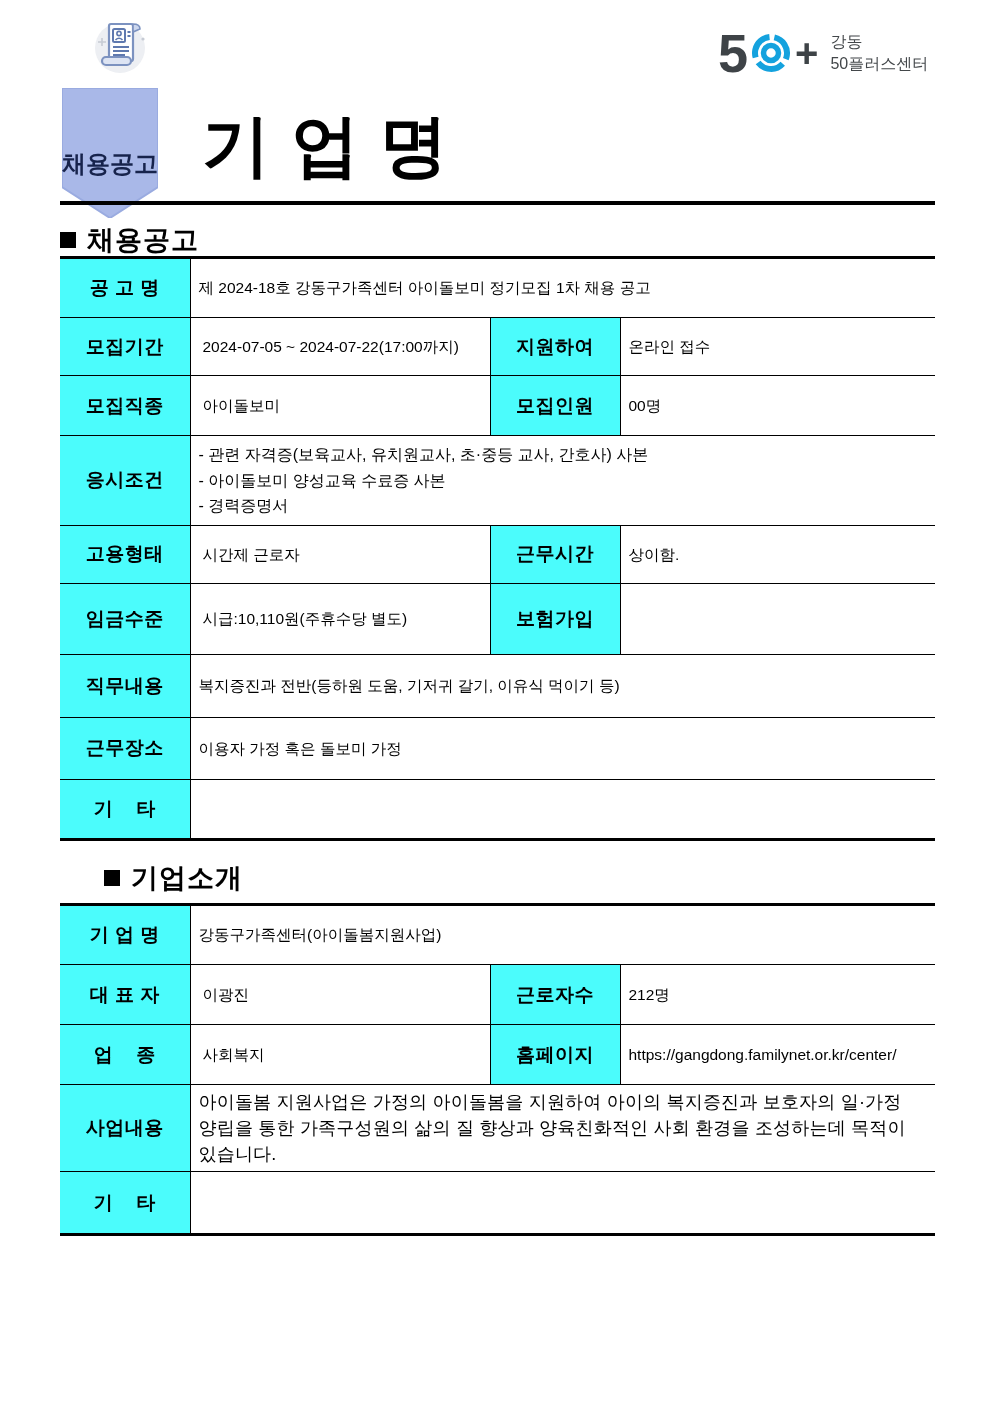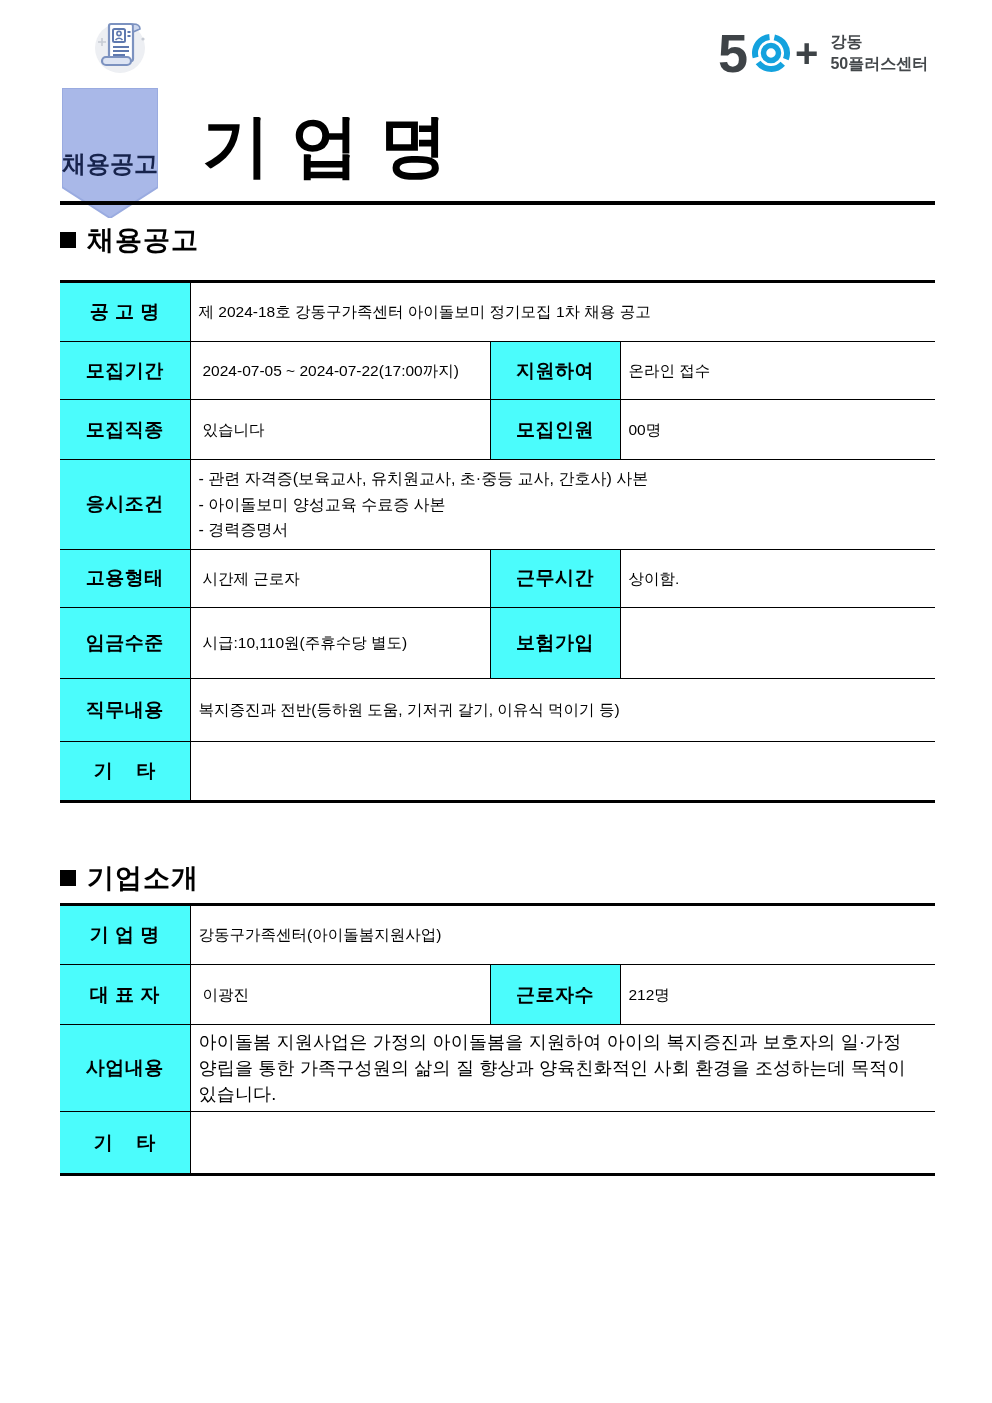--- a/index.html
+++ b/index.html
@@ -6,43 +6,43 @@
   .page{
     position:relative;width:992px;height:1403px;background:#fff;overflow:hidden;
     font-family:"Liberation Sans","DejaVu Sans",sans-serif;color:#000;
   }
   
   .doc-icon{position:absolute;left:88px;top:12px;width:66px;height:68px;}
   .logo{position:absolute;left:718px;top:26px;display:flex;align-items:center;}
   .logo-5{font-size:54px;font-weight:800;color:#3e4347;line-height:1;}
   .logo-ring{width:44px;height:44px;margin:0 1px;}
   .logo-plus{font-size:40px;font-weight:800;color:#3e4347;line-height:1;margin-left:1px;}
-  .logo-text{margin-left:12px;font-weight:700;color:#43474a;font-size:16px;line-height:1.35;}
+  .logo-text{margin-left:12px;font-weight:400;color:#43474a;font-size:16px;line-height:1.35;}
   .ribbon-svg{position:absolute;left:62px;top:88px;width:96px;height:130px;}
   .ribbon-label{
     position:absolute;left:60px;top:148px;width:100px;text-align:center;
     font-size:24px;font-weight:800;color:#17234c;letter-spacing:0px;
   }
   .page-title{
     position:absolute;left:202px;top:106px;font-size:68px;font-weight:800;
     letter-spacing:1px;line-height:1.15;white-space:pre;color:#000;
   }
   .title-underline{position:absolute;left:60px;top:201px;width:875px;height:4px;background:#000;}
   
   .sec-head{position:absolute;left:60px;display:flex;align-items:center;gap:11px;}
   .sec-bullet{width:16px;height:16px;background:#000;flex:0 0 auto;}
   .sec-title{font-size:27px;font-weight:800;letter-spacing:1px;white-space:pre;}
   .sec-head-1{top:222px;}
-  .sec-head-2{top:860px;}
+  .sec-head-2{top:860px;margin-left:44px;}
   
   table.doc{
     position:absolute;left:60px;border-collapse:collapse;table-layout:fixed;width:875px;
     border-top:3px solid #000;border-bottom:3.5px solid #000;
   }
-  .t1{top:280px;}
+  .t1{top:256px;}
   .t2{top:903px;}
   table.doc td{border:1.5px solid #000;vertical-align:middle;overflow:hidden;}
   table.doc tr td:first-child{border-left:none;}
   table.doc tr td:last-child{border-right:none;padding-left:8px;}
   td.lbl{
     background:#4bfcfc;font-weight:800;text-align:center;
     font-size:19px;white-space:pre;letter-spacing:0.5px;
   }
   td.val{padding:4px 12px;font-size:15.5px;line-height:1.5;}
   td.val.pre{white-space:pre-line;line-height:1.6;font-size:16px;padding-top:6px;padding-bottom:6px;}
@@ -110,21 +110,21 @@
       <td class="val" colspan="3">제 2024-18호 강동구가족센터 아이돌보미 정기모집 1차 채용 공고</td>
     </tr>
     <tr style="height:58px">
       <td class="lbl">모집기간</td>
       <td class="val">2024-07-05 ~ 2024-07-22(17:00까지)</td>
       <td class="lbl">지원하여</td>
       <td class="val">온라인 접수</td>
     </tr>
     <tr style="height:60px">
       <td class="lbl">모집직종</td>
-      <td class="val">있습니다</td>
+      <td class="val">아이돌보미</td>
       <td class="lbl">모집인원</td>
       <td class="val">00명</td>
     </tr>
     <tr style="height:73px">
       <td class="lbl">응시조건</td>
       <td class="val pre" colspan="3">- 관련 자격증(보육교사, 유치원교사, 초·중등 교사, 간호사) 사본
 - 아이돌보미 양성교육 수료증 사본
 - 경력증명서</td>
     </tr>
     <tr style="height:58px">
@@ -135,20 +135,24 @@
     </tr>
     <tr style="height:71px">
       <td class="lbl">임금수준</td>
       <td class="val">시급:10,110원(주휴수당 별도)</td>
       <td class="lbl">보험가입</td>
       <td class="val"></td>
     </tr>
     <tr style="height:63px">
       <td class="lbl">직무내용</td>
       <td class="val" colspan="3">복지증진과 전반(등하원 도움, 기저귀 갈기, 이유식 먹이기 등)</td>
+    </tr>
+    <tr style="height:62px">
+      <td class="lbl">근무장소</td>
+      <td class="val" colspan="3">이용자 가정 혹은 돌보미 가정</td>
     </tr>
     <tr style="height:60px">
       <td class="lbl">기    타</td>
       <td class="val" colspan="3"></td>
     </tr>
   </tbody>
     </table>
 
   <div class="sec-head sec-head-2">
     <div class="sec-bullet"></div>
@@ -166,20 +170,26 @@
         <tr style="height:60px">
       <td class="lbl">기 업 명</td>
       <td class="val" colspan="3">강동구가족센터(아이돌봄지원사업)</td>
     </tr>
     <tr style="height:60px">
       <td class="lbl">대 표 자</td>
       <td class="val">이광진</td>
       <td class="lbl">근로자수</td>
       <td class="val">212명</td>
     </tr>
+    <tr style="height:60px">
+      <td class="lbl">업    종</td>
+      <td class="val">사회복지</td>
+      <td class="lbl">홈페이지</td>
+      <td class="val">https://gangdong.familynet.or.kr/center/</td>
+    </tr>
     <tr style="height:57px">
       <td class="lbl">사업내용</td>
       <td class="val wrap2" colspan="3">아이돌봄 지원사업은 가정의 아이돌봄을 지원하여 아이의 복지증진과 보호자의 일·가정 양립을 통한 가족구성원의 삶의 질 향상과 양육친화적인 사회 환경을 조성하는데 목적이 있습니다.</td>
     </tr>
     <tr style="height:63px">
       <td class="lbl">기    타</td>
       <td class="val" colspan="3"></td>
     </tr>
   </tbody>
     </table>

